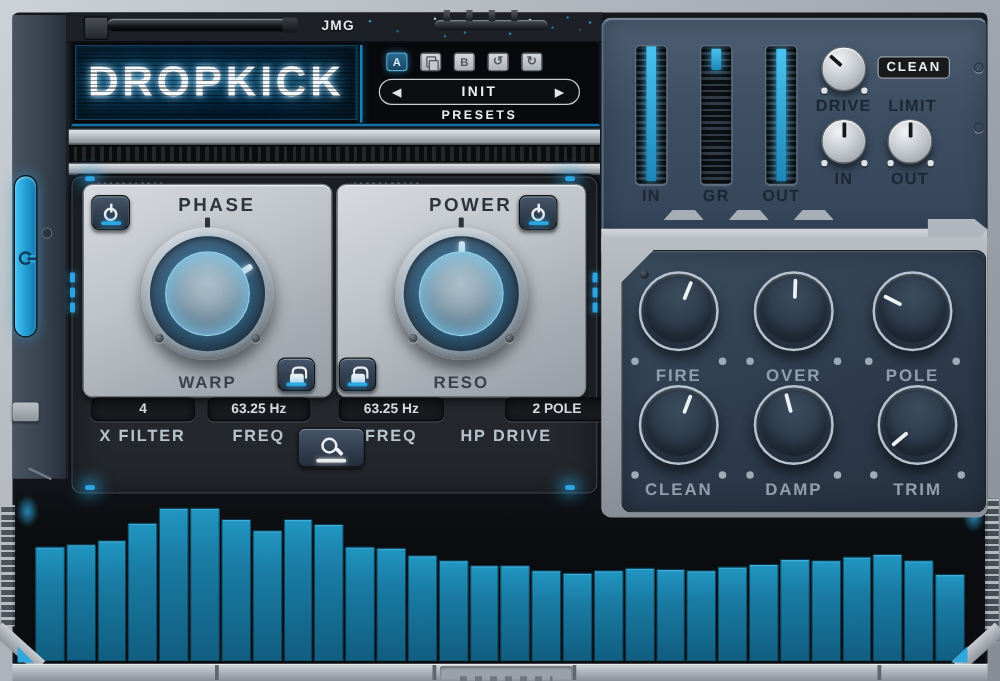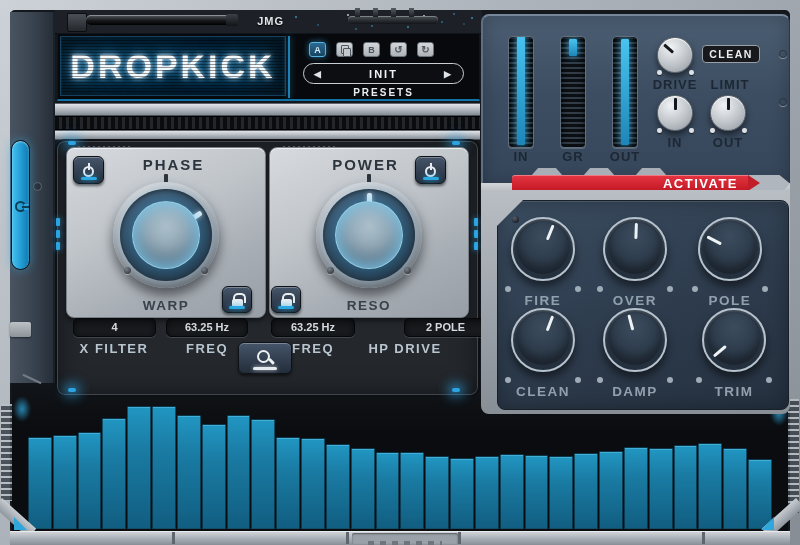--- a/index.html
+++ b/index.html
@@ -350,21 +350,21 @@
     <div class="bk-screw" style="left:18px;top:92px;"></div>
     <div class="bk-screw" style="left:95px;top:92px;"></div>
   </div>
   <div class="abs param-label" style="left:66px;top:298px;">WARP</div>
   <div class="abs sq-btn" style="left:222px;top:286px;width:30px;height:27px;">
     <span class="lock-ic"></span>
     <span class="led"></span>
   </div>
 
   <div class="abs card" style="left:269px;top:147px;"></div>
-  <div class="abs card-title" style="left:258px;top:156px;">POWER</div>
+  <div class="abs card-title" style="left:269px;top:156px;">POWER</div>
   <div class="abs sq-btn" style="left:415px;top:156px;width:31px;height:28px;">
     <span class="pwr-ic">
         <i></i>
       </span>
     <span class="led"></span>
   </div>
   <div class="abs bigknob" style="left:309px;top:175px;">
     <div class="bk-tick"></div>
     <div class="bk-bezel"></div>
     <div class="bk-ring">
@@ -443,23 +443,20 @@
   <div class="abs rt-label" style="left:647px;top:135px;width:56px;">IN</div>
   <div class="abs rt-label" style="left:700px;top:135px;width:56px;">OUT</div>
   <div class="abs screw-ring" style="left:779px;top:50px;"></div>
   <div class="abs screw-ring" style="left:779px;top:98px;"></div>
 
   <div class="abs silver-strip"></div>
   <div class="abs trap" style="left:531px;top:168px;"></div>
   <div class="abs trap" style="left:583px;top:168px;"></div>
   <div class="abs trap" style="left:635px;top:168px;"></div>
   <div class="abs activate-wing"></div>
-  <div class="abs activate-bar">
-    <span class="activate-text">ACTIVATE</span>
-  </div>
 
   <div class="abs rb-outer"></div>
   <div class="abs rb-panel"></div>
   <div class="abs rb-screw"></div>
 
   <div class="abs fxknob" style="left:498px;top:209px;">
     <div class="fx-body">
       <div class="fx-pointer" style="transform: rotate(22deg);">
           <i></i>
         </div>

